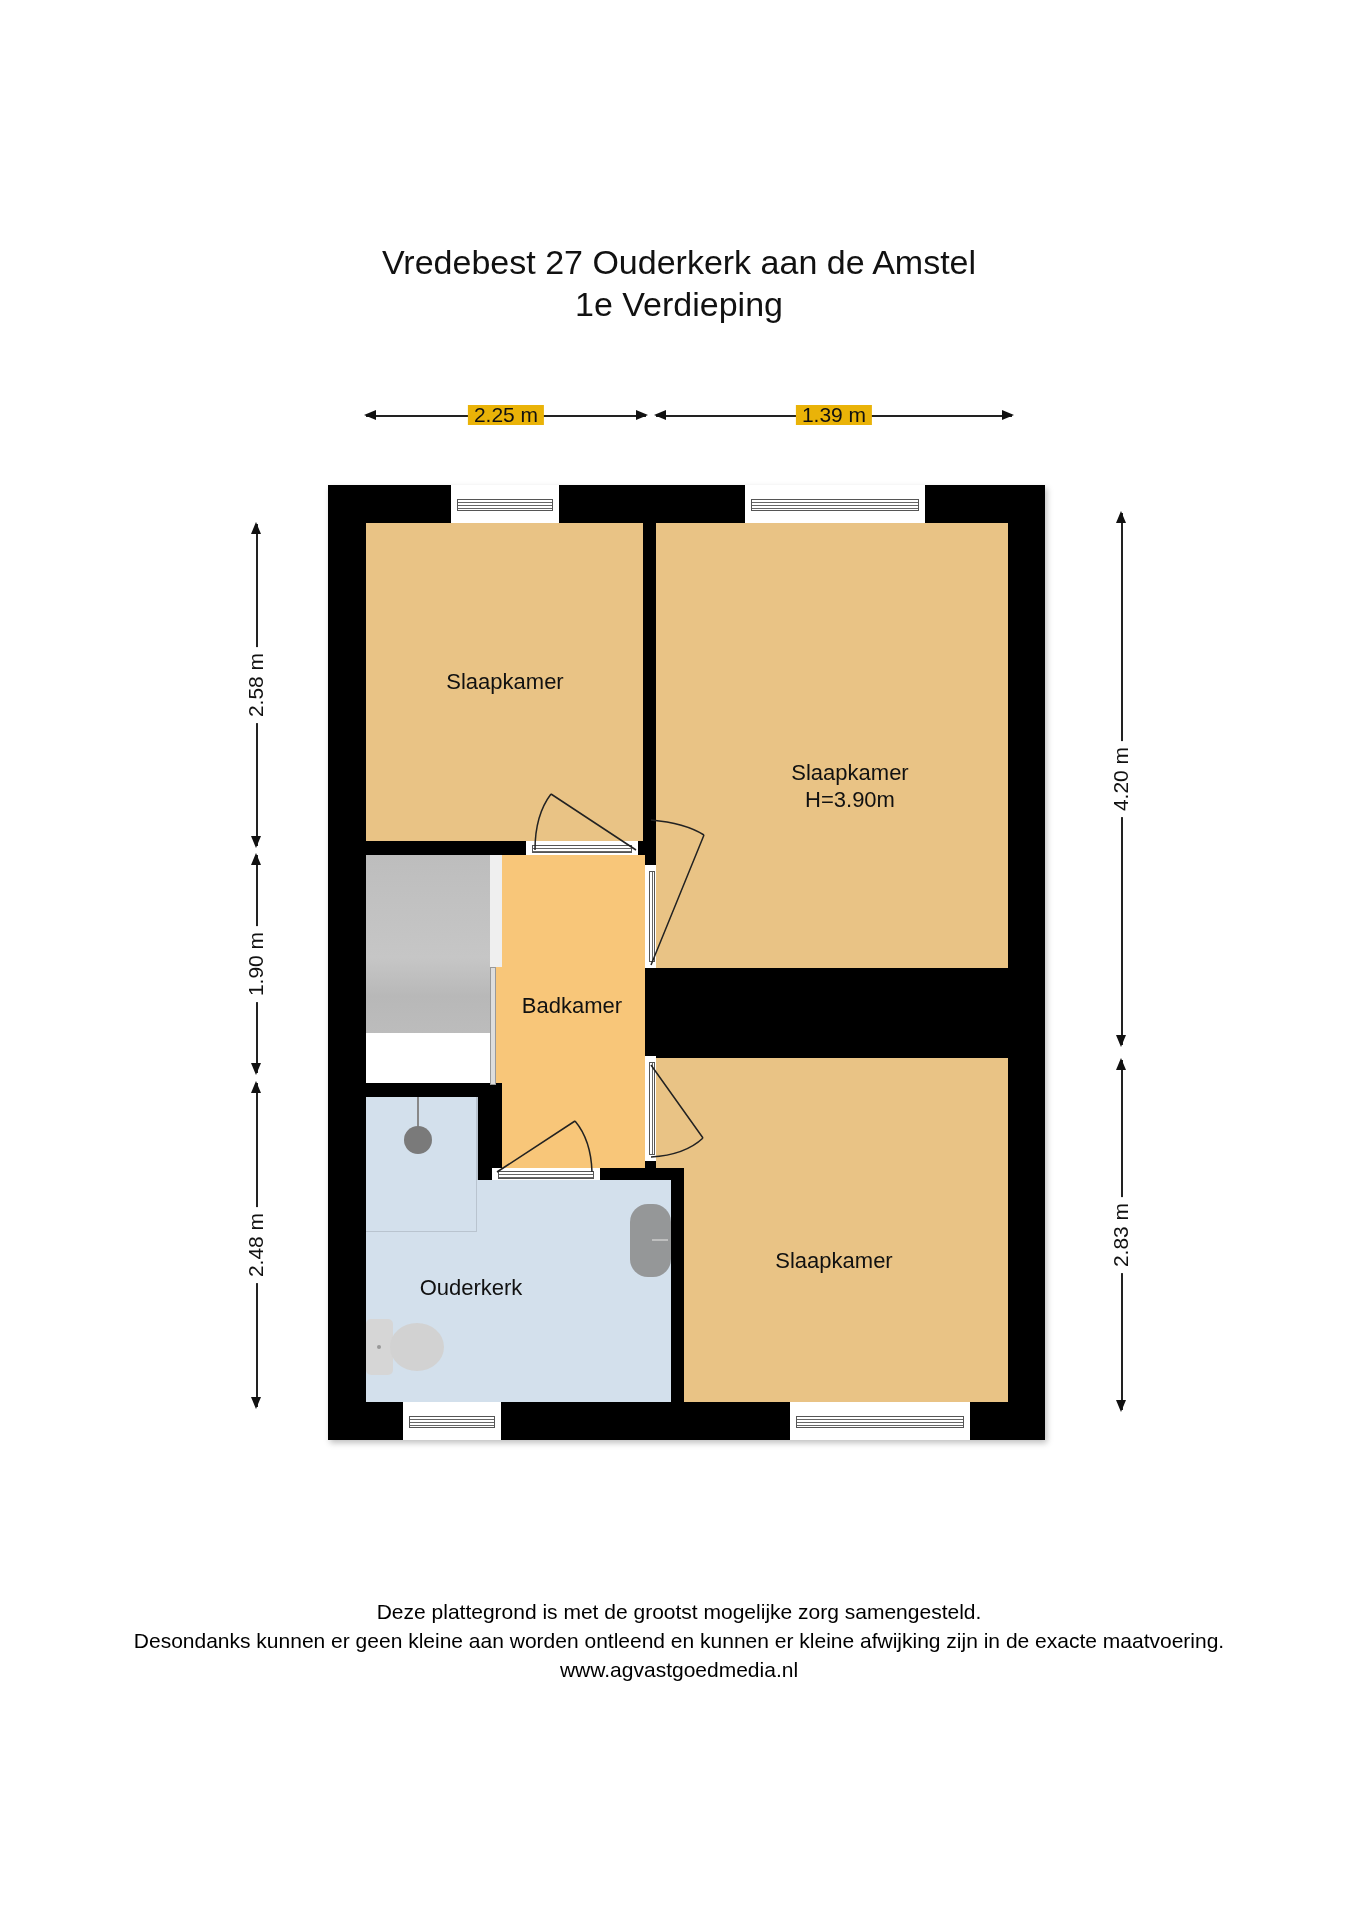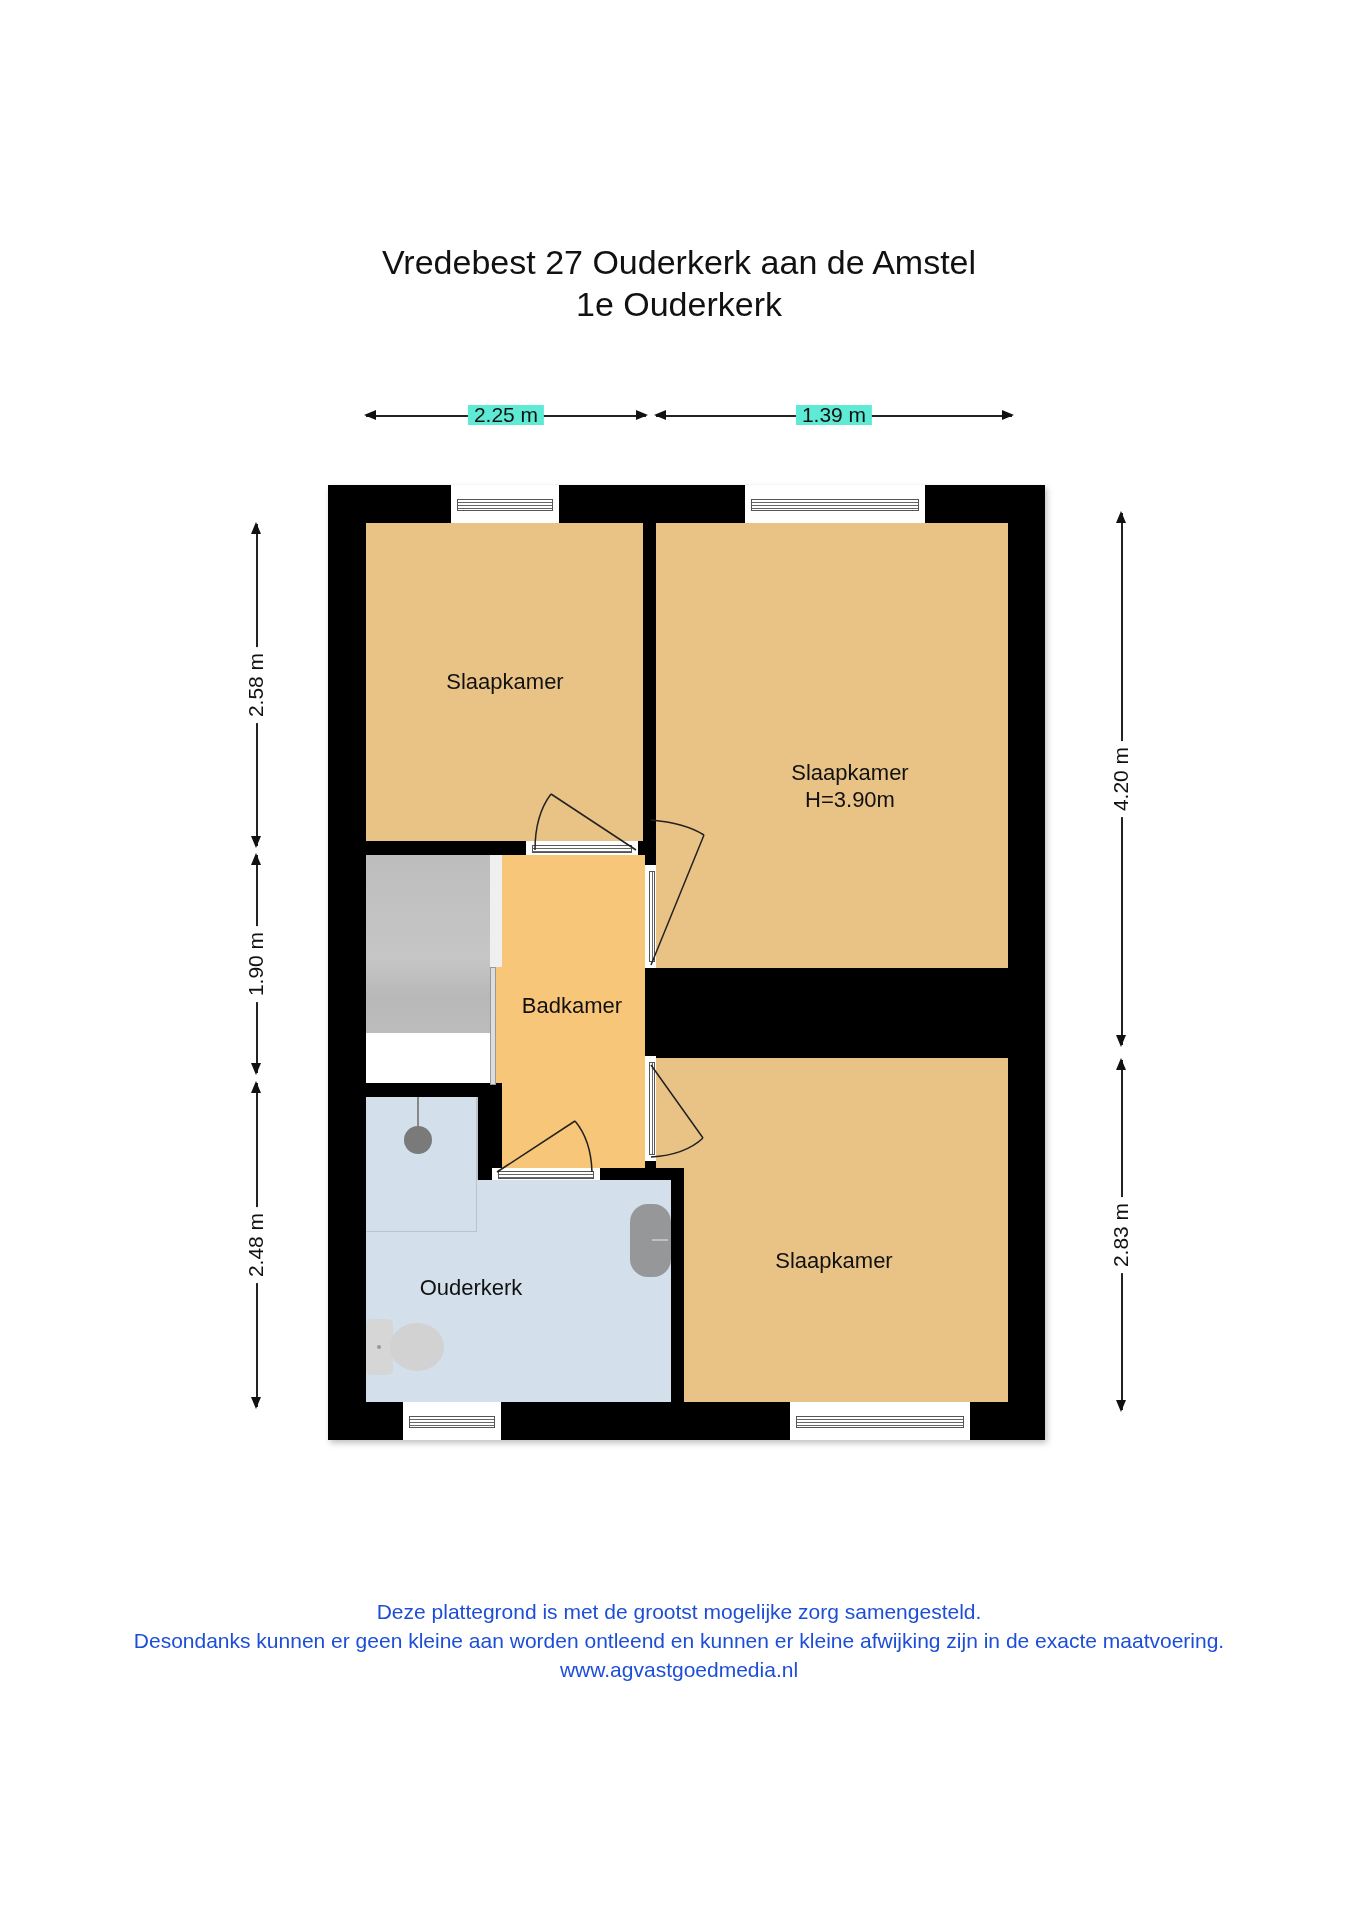--- a/index.html
+++ b/index.html
@@ -1,49 +1,49 @@
 <!DOCTYPE html>
 <html><head>
 <meta charset="utf-8">
 <style>
   html,body{margin:0;padding:0;background:#fff;}
   body{width:1358px;height:1920px;position:relative;overflow:hidden;font-family:"Liberation Sans",sans-serif;color:#111;}
   .abs{position:absolute;}
   .title{left:0;width:1358px;text-align:center;font-size:34px;line-height:40px;}
-  .foot{left:0;width:1358px;text-align:center;font-size:21px;line-height:28px;color:#1d4ed8;}
+  .foot{left:0;width:1358px;text-align:center;font-size:21px;line-height:28px;color:#000000;}
   .wall{background:#000;}
   .room{position:absolute;}
   .bed{background:#e9c385;}
   .landing{background:#f8c679;}
   .bath{background:#d3e0ec;}
   .label{position:absolute;font-size:22px;text-align:right;white-space:nowrap;transform:translate(-50%,-50%);line-height:26px;}
   .win{position:absolute;background:#fff;}
   .win .pane{position:absolute;left:6px;right:6px;top:50%;height:10px;margin-top:-5px;border:1px solid #555;background:repeating-linear-gradient(#fff 0 2px,#666 2px 3px);}
   .vwin{position:absolute;background:#fff;}
   .vwin .pane{position:absolute;top:6px;bottom:6px;left:50%;width:8px;margin-left:-4px;border:1px solid #555;background:repeating-linear-gradient(90deg,#fff 0 2px,#666 2px 3px);}
   .hdim{position:absolute;height:20px;}
   .hdim .line{position:absolute;top:10px;left:0;right:0;height:1.5px;background:#222;}
-  .hdim .txt{position:absolute;left:50%;top:0;transform:translateX(-50%);background:#5eead4;padding:0 6px;font-size:21px;line-height:20px;}
+  .hdim .txt{position:absolute;left:50%;top:0;transform:translateX(-50%);background:#eab308;padding:0 6px;font-size:21px;line-height:20px;}
   .arrowL,.arrowR{position:absolute;top:5px;width:0;height:0;border-top:5px solid transparent;border-bottom:5px solid transparent;}
   .arrowL{left:-2px;border-right:12px solid #111;}
   .arrowR{right:-2px;border-left:12px solid #111;}
   .vdim{position:absolute;width:20px;}
   .vdim .line{position:absolute;left:10px;top:0;bottom:0;width:1.5px;background:#222;}
   .vdim .txt{position:absolute;top:50%;left:50%;transform:translate(-50%,-50%) rotate(-90deg);background:#fff;padding:0 6px;font-size:21px;line-height:20px;white-space:nowrap;}
   .arrowU,.arrowD{position:absolute;left:5px;width:0;height:0;border-left:5px solid transparent;border-right:5px solid transparent;}
   .arrowU{top:-2px;border-bottom:12px solid #111;}
   .arrowD{bottom:-2px;border-top:12px solid #111;}
   .stairs{background:linear-gradient(180deg,#bdbdbd 0%,#c6c6c6 45%,#b8b8b8 62%,#bcbcbc 78%,#fff 78%,#fff 100%);}
   svg{position:absolute;left:0;top:0;}
 </style>
 </head>
 <body>
 
 <div class="abs title" style="top:242px;">Vredebest 27 Ouderkerk aan de Amstel</div>
-<div class="abs title" style="top:284px;">1e Ouderkerk</div>
+<div class="abs title" style="top:284px;">1e Verdieping</div>
 
 <div class="hdim" style="left:366px;width:280px;top:405px;">
   <div class="line"></div>
     <div class="arrowL"></div>
     <div class="arrowR"></div>
   <div class="txt">2.25 m</div>
 </div>
 <div class="hdim" style="left:656px;width:356px;top:405px;">
   <div class="line"></div>
     <div class="arrowL"></div>

